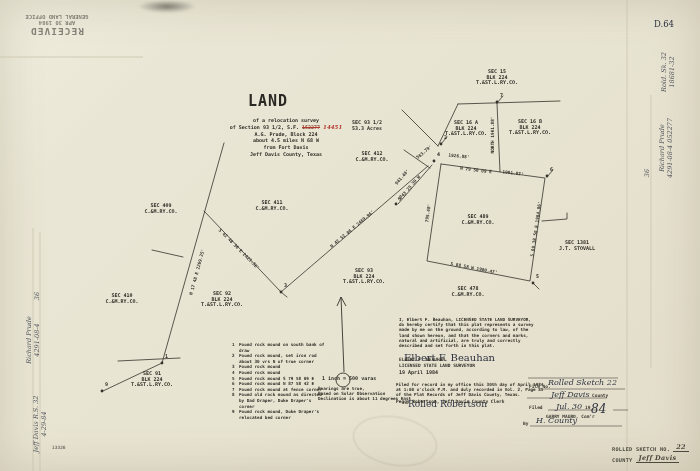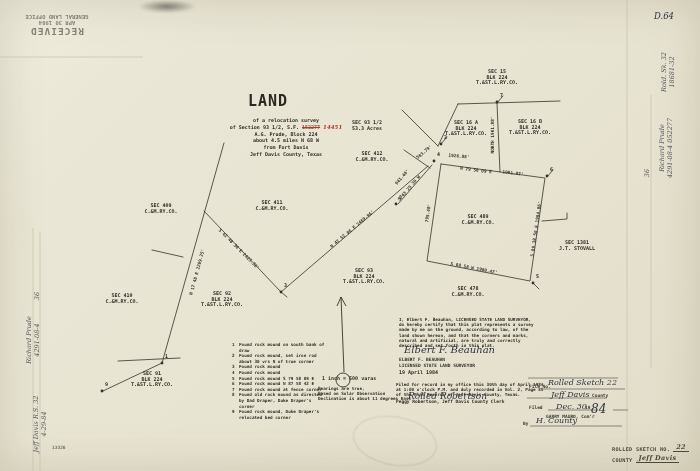--- a/index.html
+++ b/index.html
@@ -1,21 +1,21 @@
 <!DOCTYPE html>
 <html><head>
 <meta charset="utf-8">
 <style>
   html,body{margin:0;padding:0;}
   body{width:700px;height:471px;position:relative;overflow:hidden;
        background:#cfcaba;font-family:"DejaVu Sans Mono",monospace;}
   .paper{position:absolute;inset:0;
     background:linear-gradient(135deg,#f0edde 0%,#eae6d5 20%,#e8e4d2 55%,#e2ddc9 100%);
     box-shadow:inset 0 0 45px rgba(110,100,70,.22);}
-  .script{font-family:"DejaVu Serif",serif;font-style:italic;color:#2e3240;}
+  .script{font-family:"DejaVu Serif",serif;color:#2e3240;margin-top:8px;}
   .abs{position:absolute;}
   .prelines{white-space:pre-line;}
 
   .plat-title{left:248px;top:92px;font:bold 15px "DejaVu Sans Mono",monospace;color:#2a2822;letter-spacing:1px;}
   .desc{left:227px;top:117px;width:118px;text-align:center;font:bold 5px/6.8px "DejaVu Sans Mono",monospace;color:#2f2d26;}
   .struck{color:#8a4a3a;text-decoration:line-through;text-decoration-color:#b5372e;}
   .redhand{color:#b5372e;font-family:"DejaVu Serif",serif;font-style:italic;font-size:5.5px;}
 
   .sec{position:absolute;transform:translate(-50%,-50%);text-align:center;
        font:bold 5px/5.6px "DejaVu Sans Mono",monospace;color:#2f2d26;white-space:nowrap;}
@@ -318,21 +318,21 @@
 of the Plat Records of Jeff Davis County, Texas.</div>
   <div class="abs script sig2">Rolled Robertson</div>
   <div class="abs clerkline">Peggy Robertson, Jeff Davis County Clerk</div>
 
   <div>
     <span class="form-label" style="left:529px;top:384px">File No.</span>
     <span class="form-script" style="left:548px;top:378px;font-size:8px">Rolled Sketch 22</span>
     <span class="form-script" style="left:551px;top:390px;font-size:8px">Jeff Davis</span>
     <span class="form-label" style="left:592px;top:393px">County</span>
     <span class="form-label" style="left:529px;top:405px">Filed</span>
-    <span class="form-script" style="left:556px;top:402px;font-size:8px">Dec. 30</span>
+    <span class="form-script" style="left:556px;top:402px;font-size:8px">Jul. 30</span>
     <span class="form-label" style="left:585px;top:405px">19</span>
     <span class="form-script" style="left:591px;top:402px;font-size:12px">84</span>
     <span class="form-label" style="left:546px;top:414px">GARRY MAURO, Com'r</span>
     <span class="form-label" style="left:523px;top:421px">By</span>
     <span class="form-script" style="left:536px;top:416px;font-size:8px">H. County</span>
   </div>
 
   <div class="abs rstamp">
     <div class="rs-row">
       <span>ROLLED SKETCH NO.</span>

